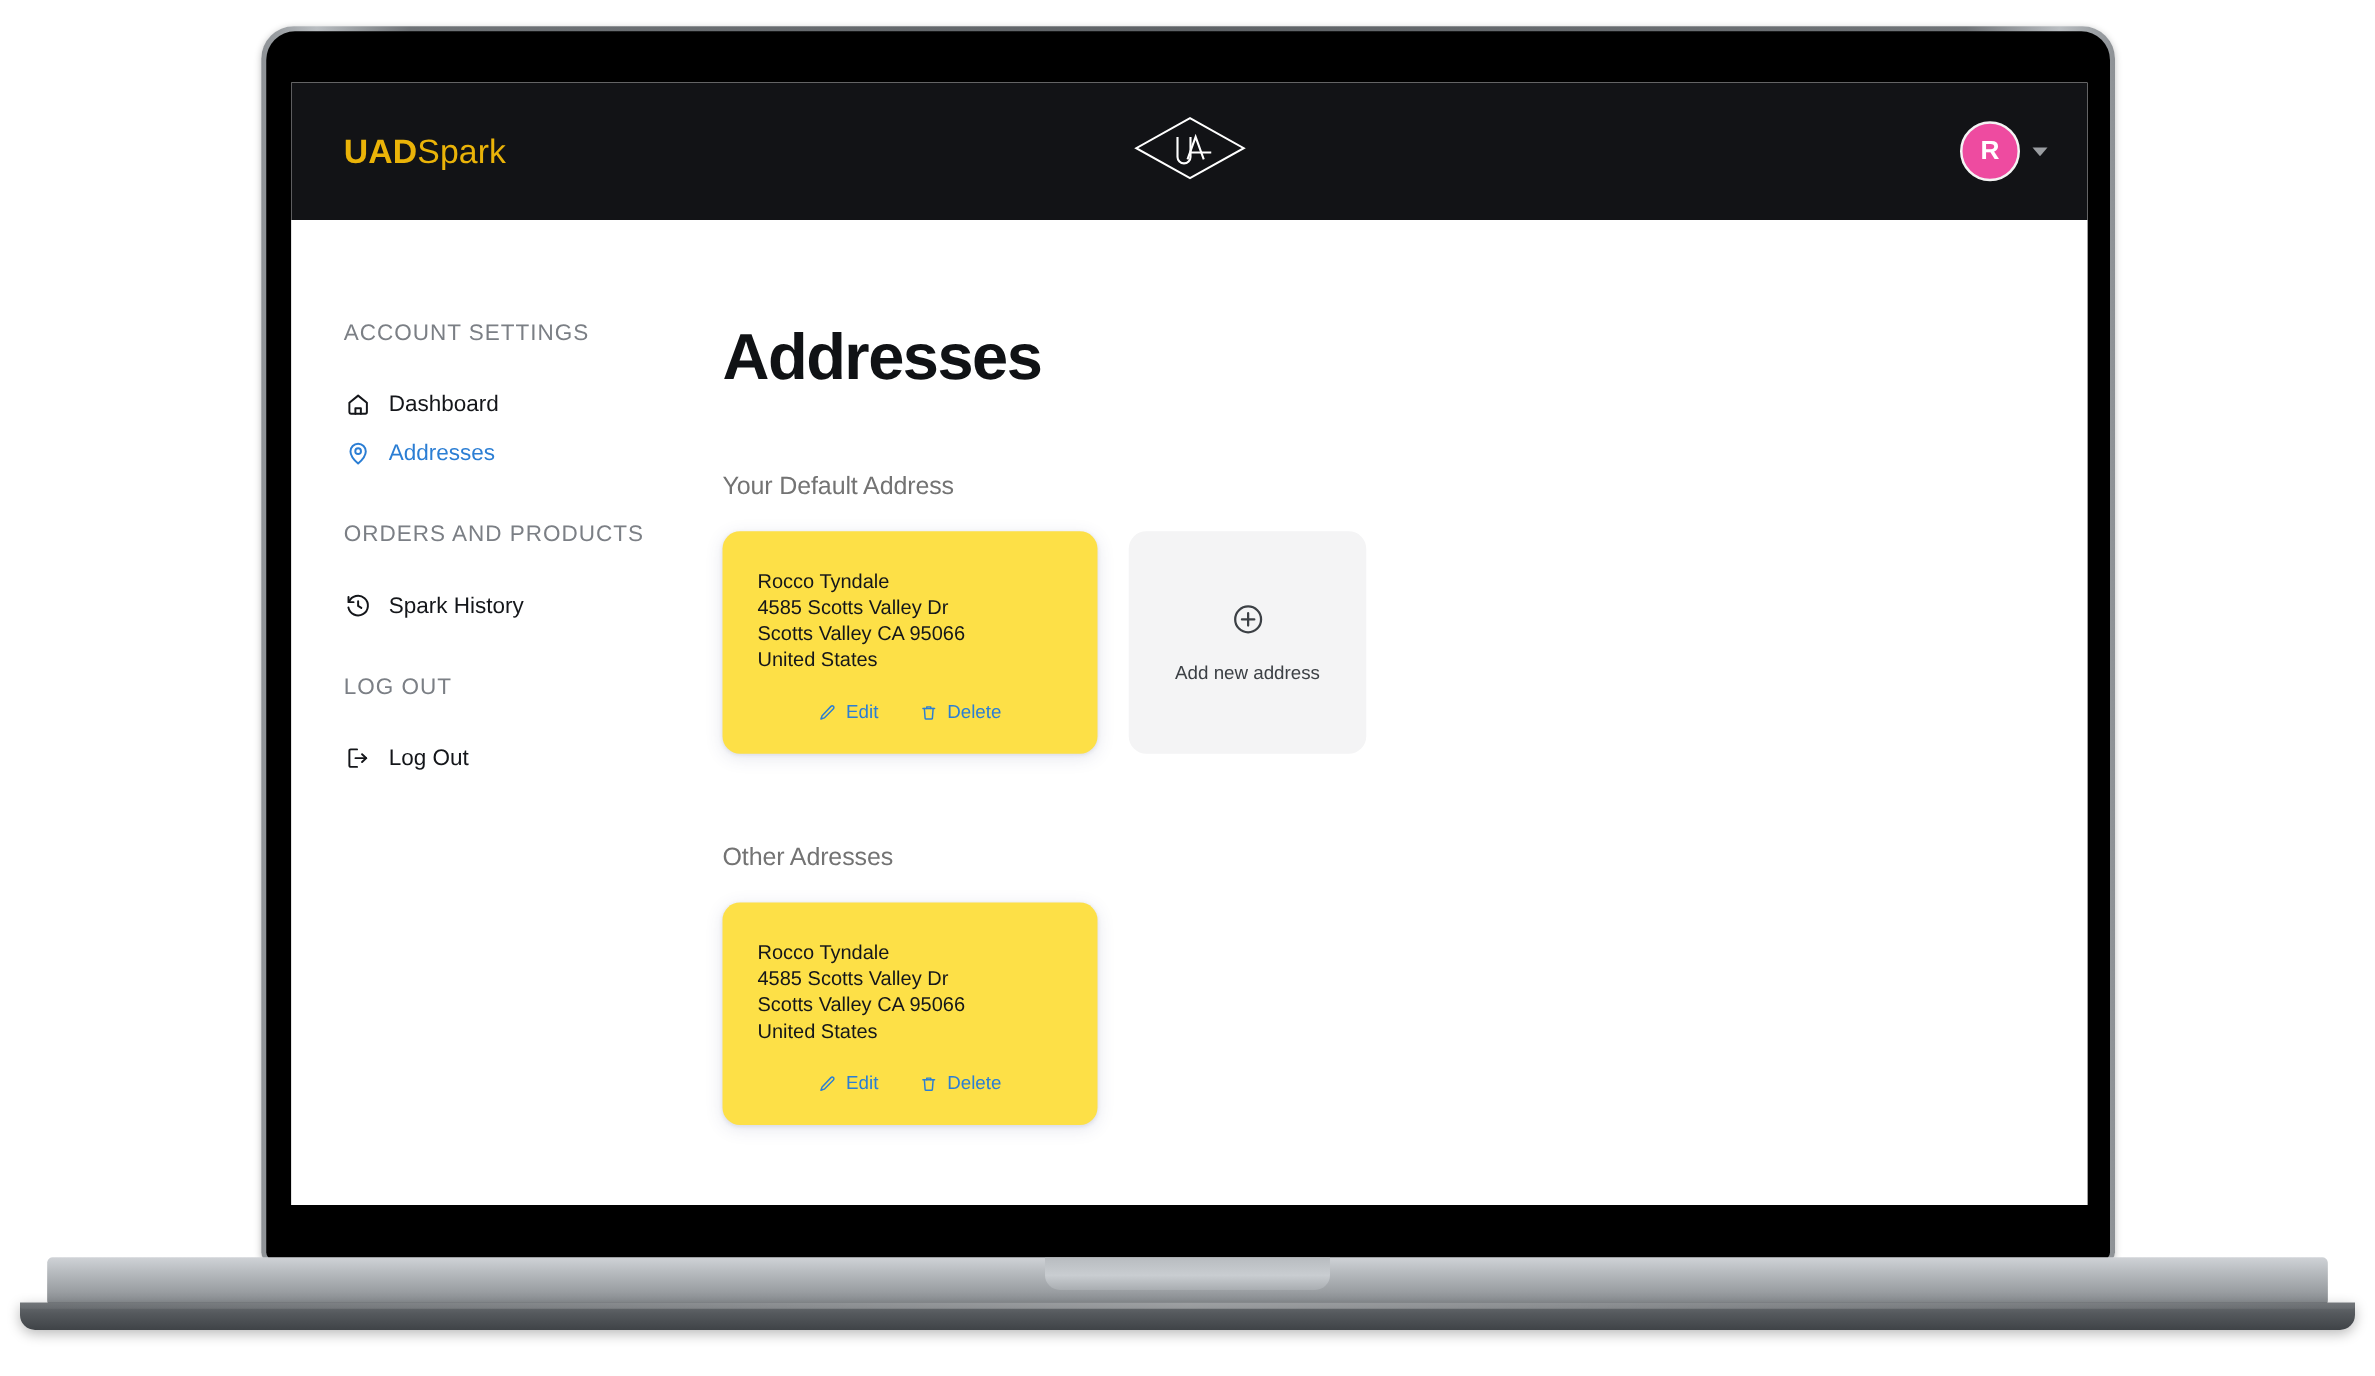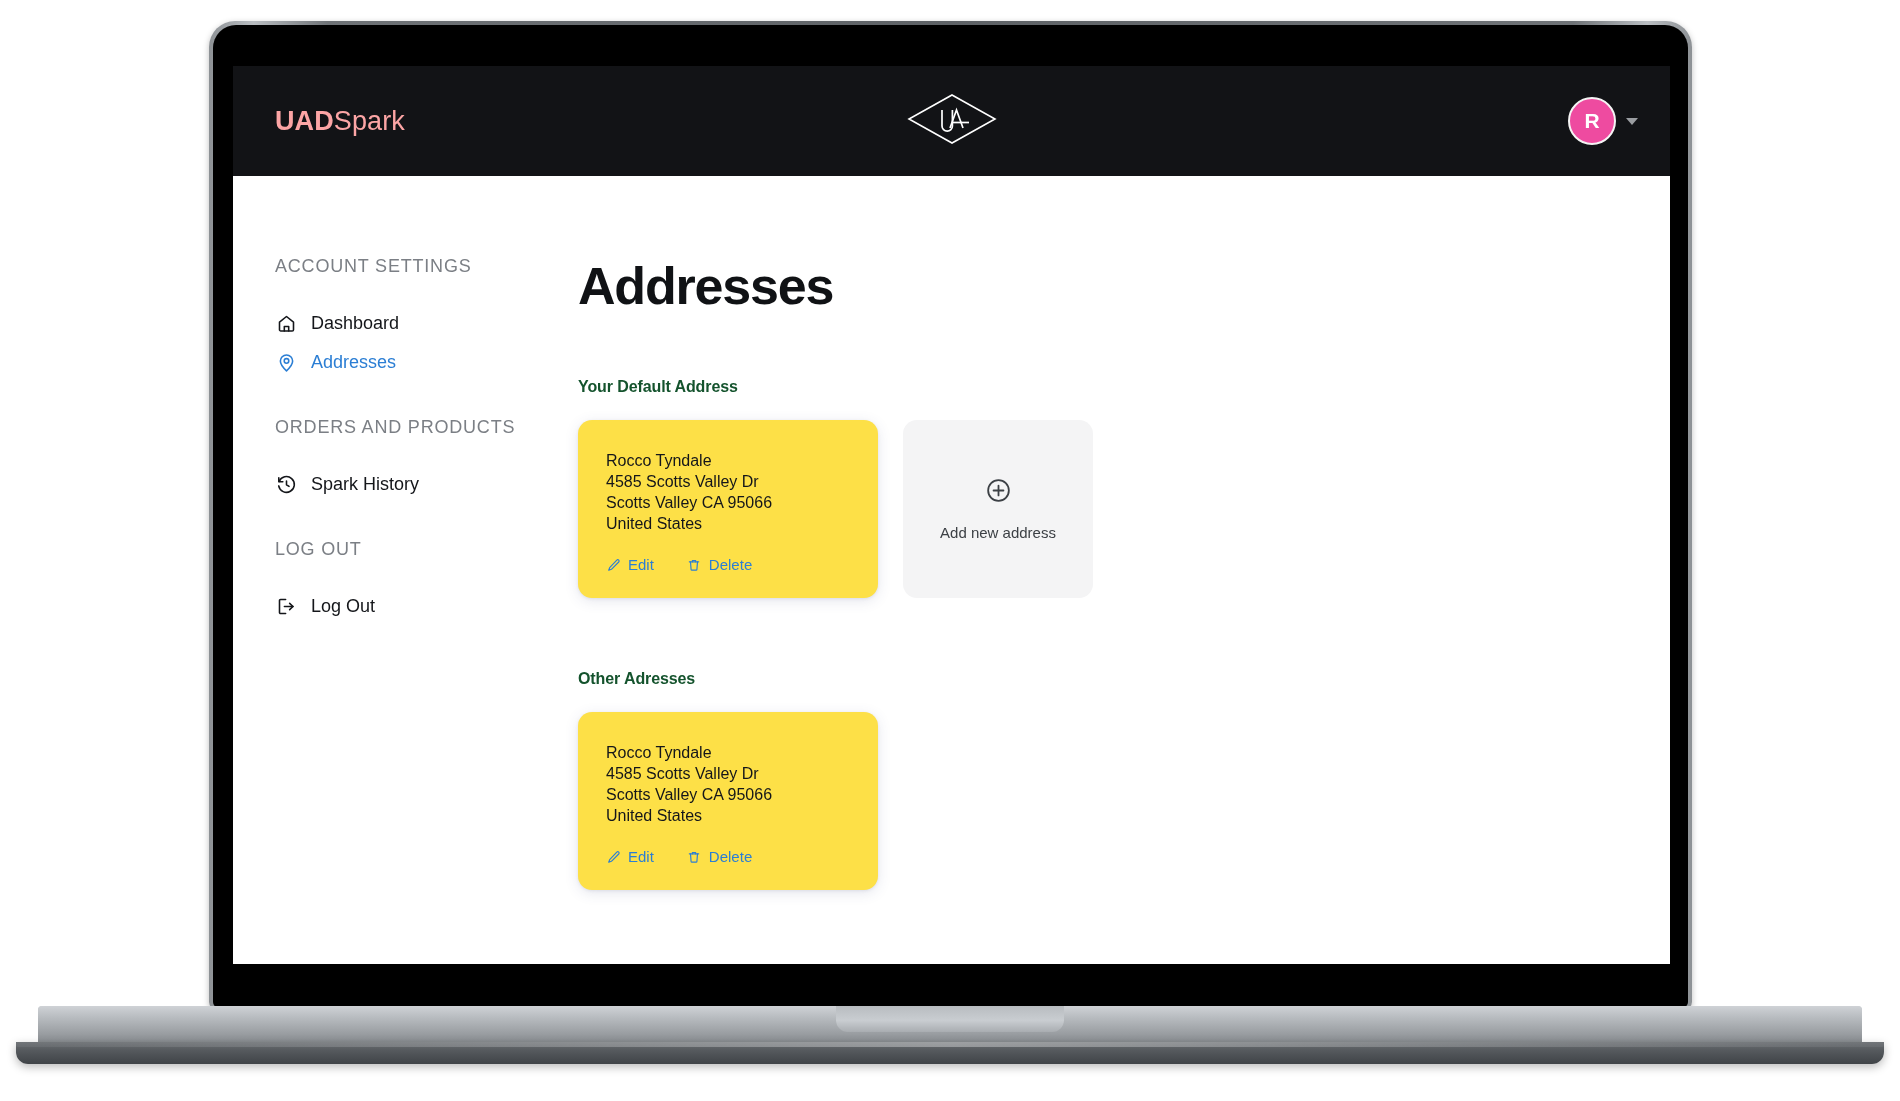--- a/index.html
+++ b/index.html
@@ -106,21 +106,21 @@
 
   .topnav {
     position: relative;
     height: 110px;
     background: #121316;
     display: flex;
     align-items: center;
     padding: 0 32px 0 42px;
   }
   .brand {
-    color: #fca5a5;
+    color: #eab308;
     font-size: 27px;
     letter-spacing: .1px;
     white-space: nowrap;
   }
   .brand b { font-weight: 700; }
   .brand span.light { font-weight: 400; }
 
   .ua-logo {
     position: absolute;
     left: 50%;
@@ -198,23 +198,23 @@
     padding-left: 55px;
   }
   .page-title {
     font-size: 52px;
     font-weight: 700;
     letter-spacing: -1.2px;
     color: #101215;
     margin-bottom: 62px;
   }
   .section-title {
-    font-size: 16px;
-    font-weight: 700;
-    color: #14532d;
+    font-size: 20px;
+    font-weight: 400;
+    color: #737373;
     margin-bottom: 24px;
     letter-spacing: -.1px;
   }
 
   .card-row { display: flex; gap: 25px; }
 
   .addr-card {
     width: 300px;
     min-height: 178px;
     background: #fde047;
@@ -224,20 +224,21 @@
   }
   .addr-line {
     font-size: 16px;
     line-height: 21px;
     color: #14161a;
   }
   .addr-actions {
     display: flex;
     gap: 33px;
     margin-top: 22px;
+    justify-content: center;
   }
   .addr-action {
     display: flex;
     align-items: center;
     gap: 7px;
     color: #2b7ed4;
     font-size: 15px;
     cursor: pointer;
   }
   .act-icon { width: 15px; height: 15px; display:inline-flex; align-items:center; justify-content:center;}

